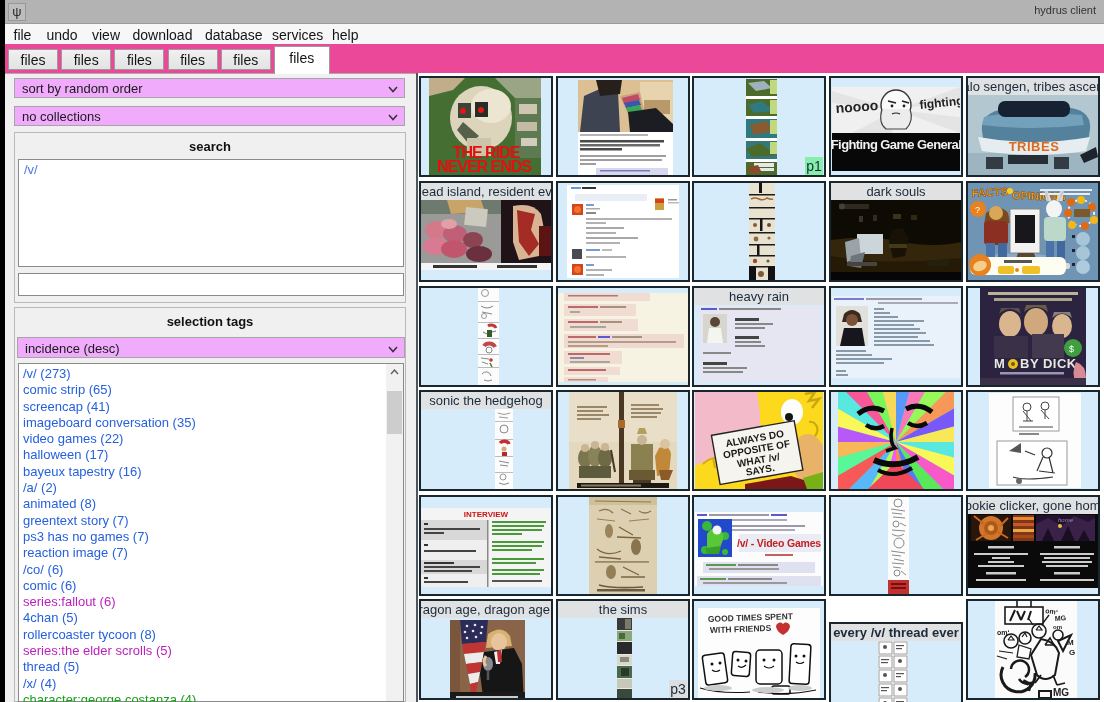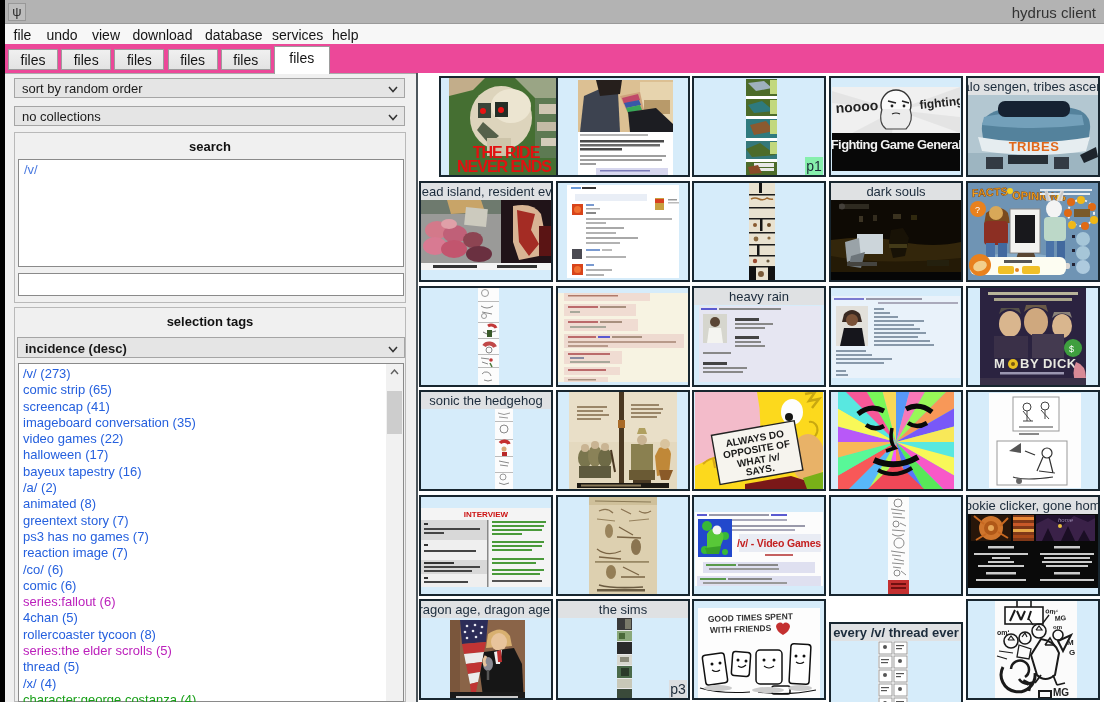--- a/index.html
+++ b/index.html
@@ -1,28 +1,28 @@
 <!DOCTYPE html>
 <html><head>
 <meta charset="utf-8">
 <style>
 html,body{margin:0;padding:0;}
 body{width:1104px;height:702px;overflow:hidden;background:#000;font-family:"Liberation Sans",sans-serif;position:relative;}
 .abs{position:absolute;}
 #titlebar{left:5px;top:0;right:0;height:24px;background:#b3b3b3;border-bottom:1px solid #9a9a9a;box-sizing:border-box;}
 #psi{left:8px;top:3px;width:16px;height:16px;background:#bdbdbd;border:1px solid #989898;color:#2a2a2a;font-size:13px;line-height:16px;text-align:center;}
-#wtitle{right:8px;top:4px;font-size:15px;color:#333;}
+#wtitle{right:8px;top:4px;font-size:11px;color:#333;}
 #menubar{left:5px;top:24px;right:0;height:20px;background:#f7f7f7;}
 .mi{position:absolute;top:2.5px;font-size:14px;color:#141414;}
 #tabrow{left:5px;top:44px;right:0;height:30px;background:#ec4899;}
 .tab{position:absolute;top:5px;height:21px;background:linear-gradient(#f0f0f0,#e3e3e3);border:1px solid #9c9c9c;box-sizing:border-box;font-size:14px;color:#141414;text-align:center;line-height:20px;}
 .tabsel{position:absolute;top:2px;height:28px;background:#fff;border:1px solid #9c9c9c;border-bottom:none;box-sizing:border-box;font-size:14px;color:#141414;text-align:center;line-height:23px;z-index:3;}
 #content{left:5px;top:73px;right:0;bottom:0;background:#f0f0f0;border-top:1px solid #ababab;box-sizing:border-box;}
 
-.dd{background:#e5e5e5;border:1px solid #a5a5a5;box-sizing:border-box;font-size:13px;color:#1a1a1a;}
+.dd{background:#f0abfc;border:1px solid #a5a5a5;box-sizing:border-box;font-size:13px;color:#1a1a1a;}
 .dd span{position:absolute;left:7px;top:2px;}
 .dd .chev{position:absolute;right:6px;top:7px;left:auto;width:10px;height:7px;}
 .panelbox{border:1px solid #b9b9b9;box-sizing:border-box;}
 .ptitle{width:100%;text-align:center;font-size:13px;font-weight:bold;color:#111;}
 .whitebox{background:#fff;border:1px solid #8a8a8a;box-sizing:border-box;}
 
 #grid{left:416px;top:73px;width:688px;bottom:0;background:#fff;border-left:2px solid #4d565c;box-sizing:border-box;}
 .cell{position:absolute;width:134px;height:101px;background:#d6ecfa;border:2px solid #18262f;box-sizing:border-box;overflow:hidden;}
 .cap{position:absolute;top:0;left:0;right:0;height:17px;background:#dfe1e3;color:#1b2b3b;font-size:13px;line-height:17px;white-space:nowrap;overflow:hidden;z-index:5;display:flex;justify-content:center;}
 .tag-b{color:#2560de;}
@@ -72,21 +72,21 @@
 </div>
 <div class="abs whitebox" style="left:18px;top:159px;width:386px;height:108px;">
   <div style="position:absolute;left:5px;top:2px;font-size:13px;color:#4a7ae0;">/v/</div>
 </div>
 <div class="abs whitebox" style="left:18px;top:273px;width:386px;height:23px;"></div>
 
 <div class="abs panelbox" style="left:14px;top:307px;width:392px;height:395px;">
   <div class="ptitle" style="margin-top:6px;">selection tags</div>
 </div>
 <div class="abs dd" style="left:17px;top:337px;width:388px;height:21px;">
-    <span style="top:3px;font-weight:bold;">incidence (desc)</span>
+    <span style="top:3px;">incidence (desc)</span>
     <svg class="chev" style="top:8px;" viewBox="0 0 10 7">
       <path d="M1,1 L5,5.5 L9,1" stroke="#333" fill="none" stroke-width="1.5"></path>
     </svg>
   </div>
 <div class="abs whitebox" style="left:18px;top:363px;width:386px;height:339px;">
   <div id="taglist" style="position:absolute;left:4px;top:2px;font-size:13px;line-height:16.3px;">
     <div class="tag-b">/v/ (273)</div>
     <div class="tag-b">comic strip (65)</div>
     <div class="tag-b">screencap (41)</div>
     <div class="tag-b">imageboard conversation (35)</div>
@@ -112,21 +112,21 @@
   <div style="position:absolute;right:0;top:0;bottom:0;width:17px;background:#f1f1f1;">
     <svg style="position:absolute;top:5px;left:4px;" width="9" height="6" viewBox="0 0 9 6">
         <path d="M1,5 L4.5,1 L8,5" stroke="#606060" fill="none" stroke-width="1.4"></path>
       </svg>
     <div style="position:absolute;top:27px;left:1px;width:15px;height:43px;background:#cdcdcd;"></div>
   </div>
 </div>
 
 <div class="abs" id="grid"></div>
 
-<div class="cell" style="left:439px;top:76px;">
+<div class="cell" style="left:419px;top:76px;">
   <svg width="112" height="97" style="position:absolute;left:8px;top:0;">
     <rect width="112" height="97" fill="#4a7436"></rect>
     <rect x="0" y="0" width="112" height="97" fill="#3f6a2e" opacity="0.4"></rect>
     <polygon points="0,0 36,0 24,12 0,18" fill="#c2ad8a"></polygon>
     <polygon points="66,0 112,0 112,26 86,20" fill="#9aa585"></polygon>
     <rect x="86" y="20" width="26" height="60" fill="#5d7a52"></rect>
     <rect x="90" y="26" width="18" height="10" fill="#cfc6b2"></rect>
     <rect x="88" y="44" width="20" height="9" fill="#c4bba6"></rect>
     <rect x="92" y="60" width="16" height="8" fill="#d4ccba"></rect>
     <ellipse cx="52" cy="40" rx="31" ry="32" fill="#ddd4bc"></ellipse>

